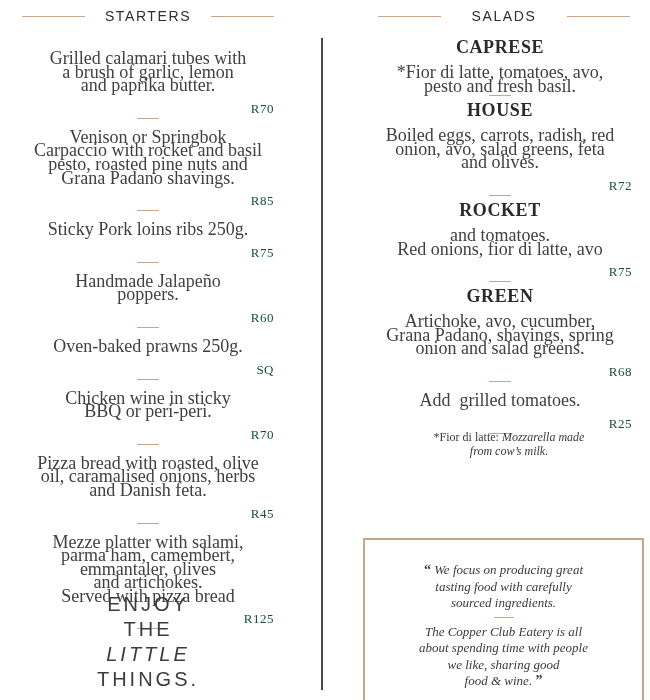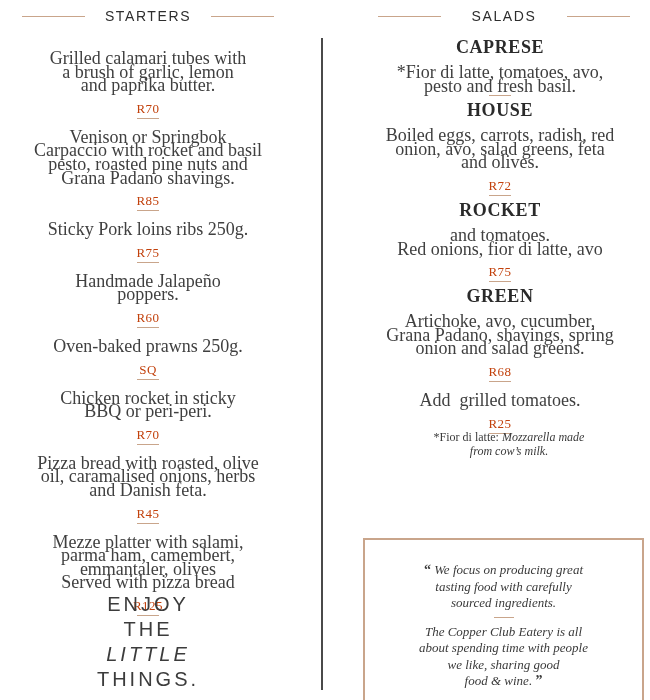--- a/index.html
+++ b/index.html
@@ -22,21 +22,21 @@
     .divider {
       position: absolute; left: 321px; top: 38px; width: 2px; height: 652px;
       background: #4a4a4a;
     }
 
     .col { position: absolute; text-align: center; }
     #col-starters { left: 22px; width: 252px; top: 40px; }
     #col-salads { left: 368px; width: 264px; top: 40px; }
 
     .desc { font-size: 18px; line-height: 13.6px; color: #404040; margin-top: 12px; }
-    .price { font-size: 13px; line-height: 14px; margin-top: 9px; color: #c2410c; letter-spacing: 0.5px; }
+    .price { font-size: 13px; line-height: 14px; margin-top: 9px; color: #14532d; letter-spacing: 0.5px; text-align: right; }
     .price-rule { width: 22px; height: 1px; background: #c9a58b; margin: 2px auto 0 auto; }
     .item { margin-bottom: 7px; }
     .name { font-weight: bold; font-size: 18px; line-height: 14px; letter-spacing: 0.6px; color: #2a2a2a; }
 
     .tagline {
       position: absolute; left: 22px; width: 252px; top: 592px; text-align: center;
       font-family: "Liberation Sans", "DejaVu Sans", sans-serif;
       font-size: 20px; line-height: 25px; letter-spacing: 3px; color: #3c3c3c; font-weight: normal;
     }
     .tagline .it { font-style: italic; }
@@ -109,40 +109,41 @@
   </div>
   <div class="item">
     <div class="desc">
       <div>Oven-baked prawns 250g.</div>
     </div>
     <div class="price">SQ</div>
     <div class="price-rule"></div>
   </div>
   <div class="item">
     <div class="desc">
-      <div>Chicken rocket in sticky</div>
+      <div>Chicken wine in sticky</div>
       <div>BBQ or peri-peri.</div>
     </div>
     <div class="price">R70</div>
     <div class="price-rule"></div>
   </div>
   <div class="item">
     <div class="desc">
       <div>Pizza bread with roasted, olive</div>
       <div>oil, caramalised onions, herbs</div>
       <div>and Danish feta.</div>
     </div>
     <div class="price">R45</div>
     <div class="price-rule"></div>
   </div>
   <div class="item">
     <div class="desc">
       <div>Mezze platter with salami,</div>
       <div>parma ham, camembert,</div>
       <div>emmantaler, olives</div>
+      <div>and artichokes.</div>
       <div>Served with pizza bread</div>
     </div>
     <div class="price">R125</div>
     <div class="price-rule"></div>
   </div>
 </div>
 
 <div class="tagline">
   <div>ENJOY</div>
   <div>THE</div>

